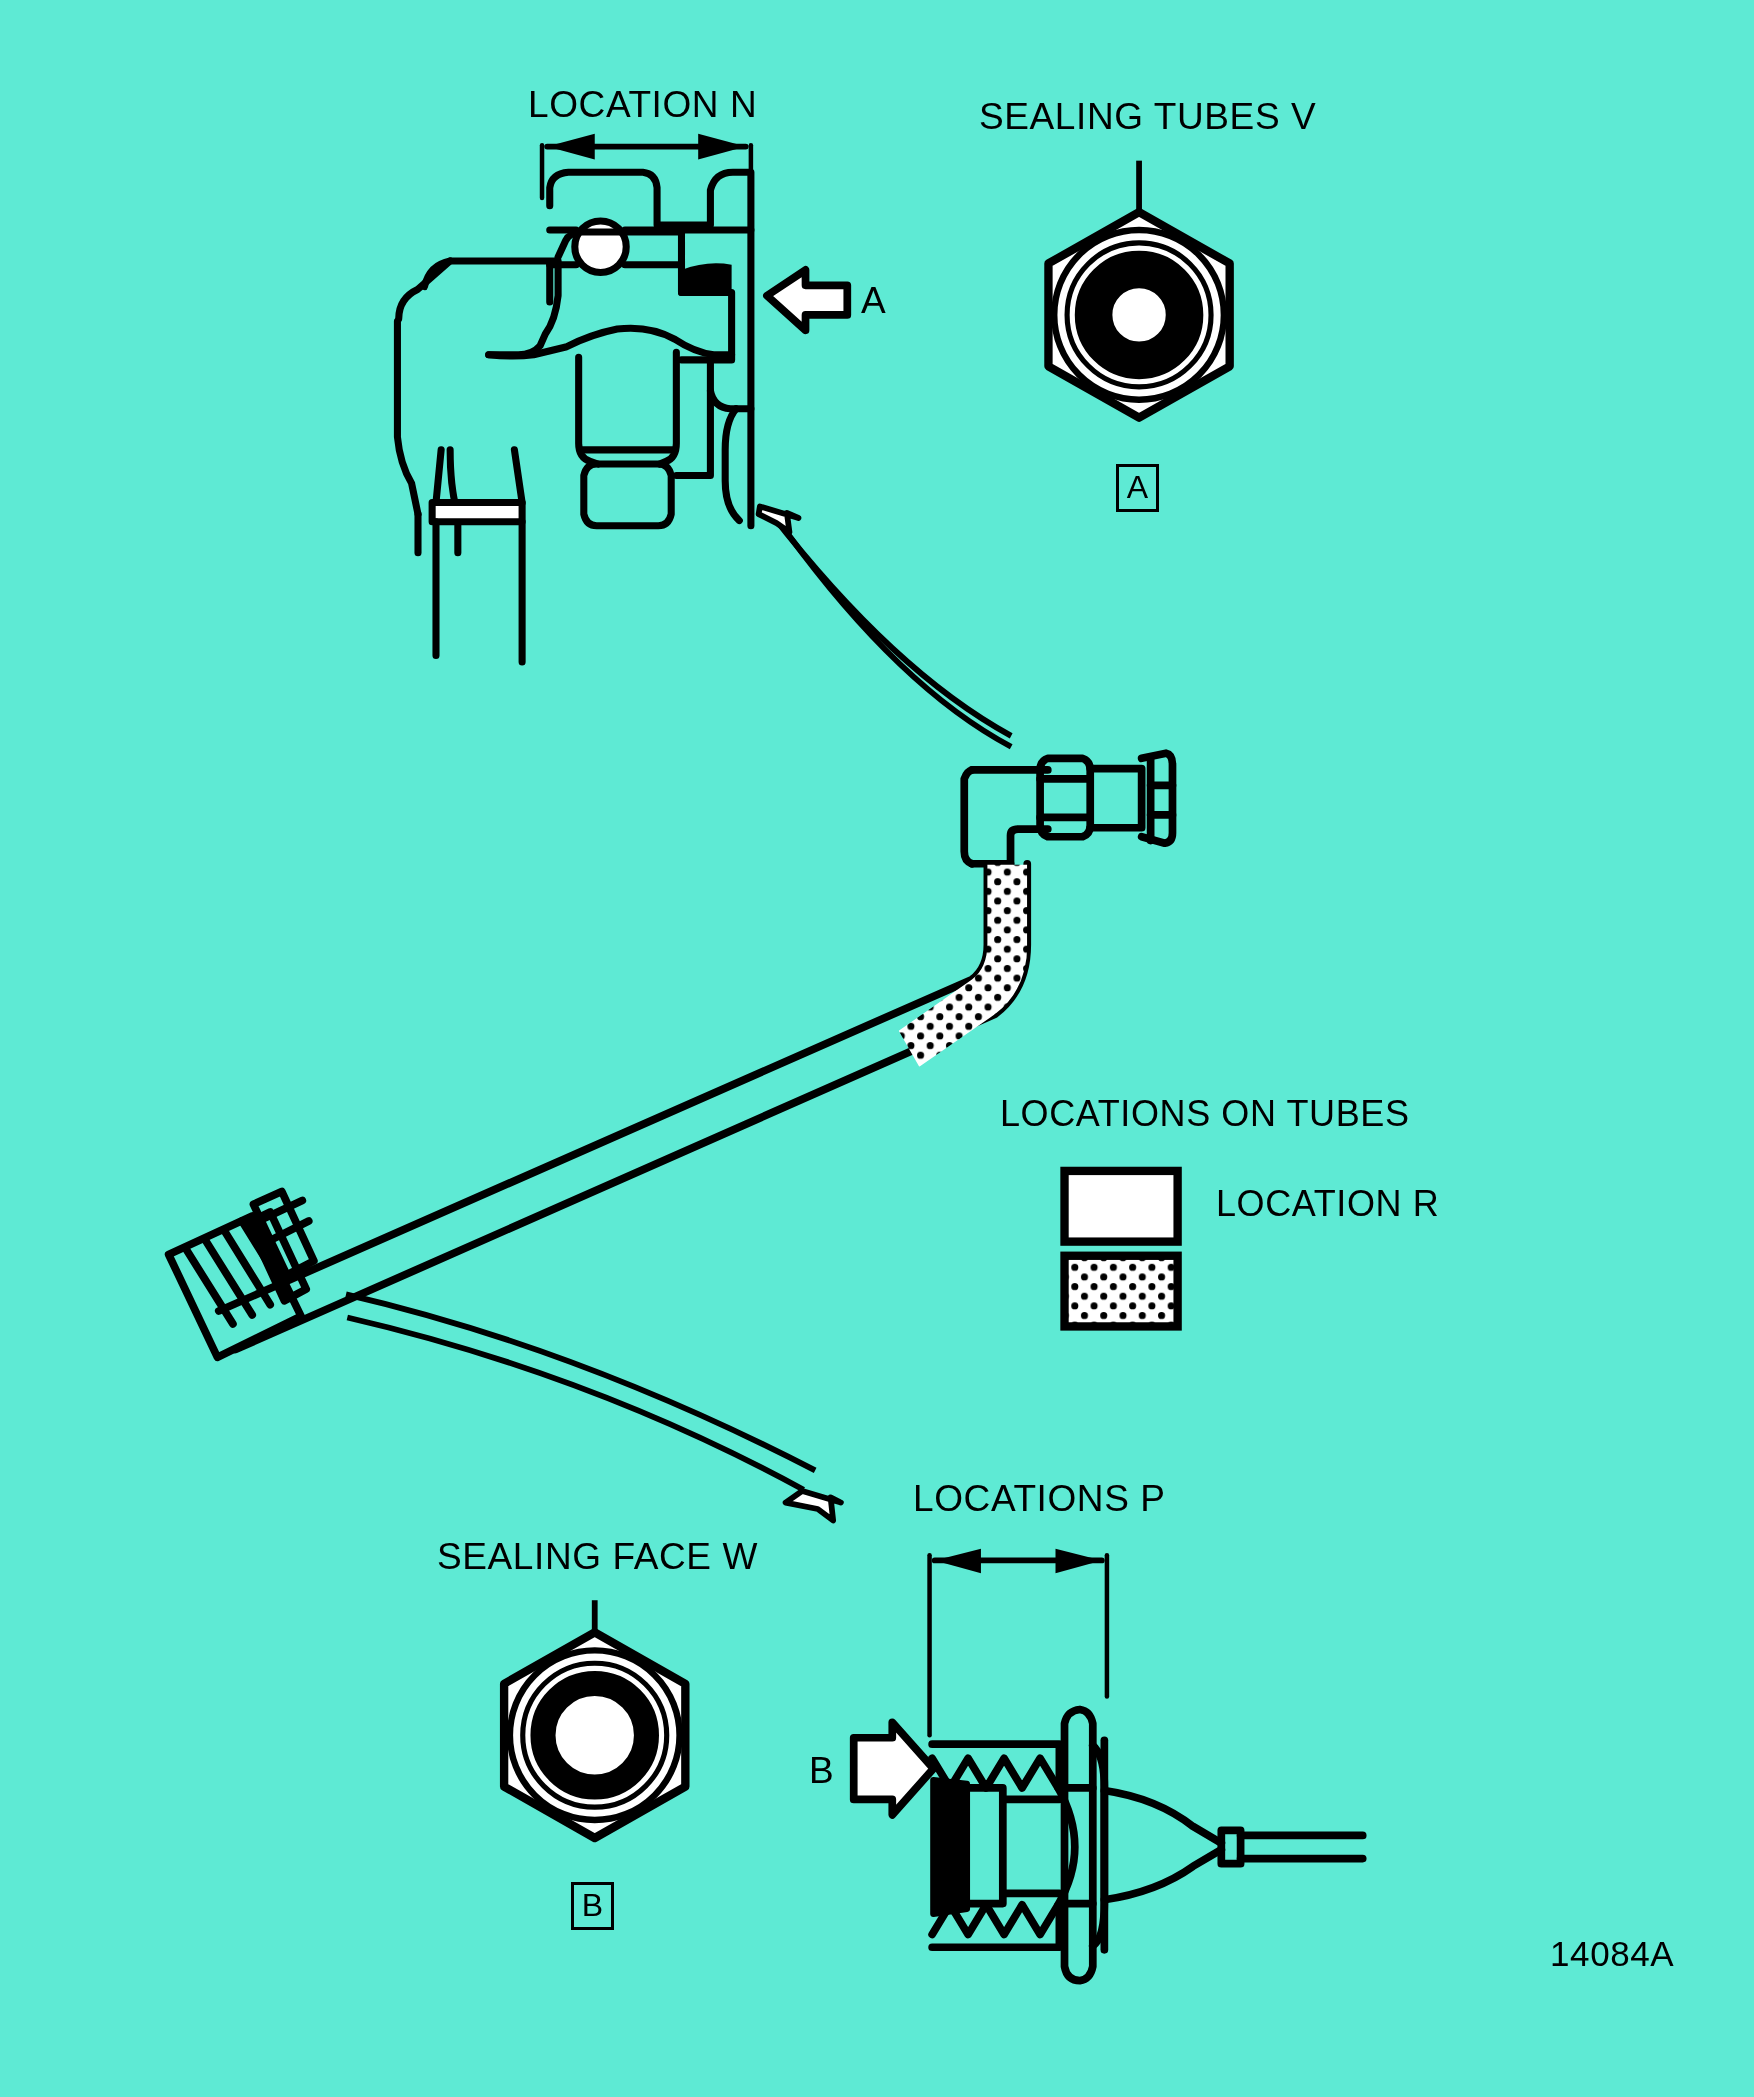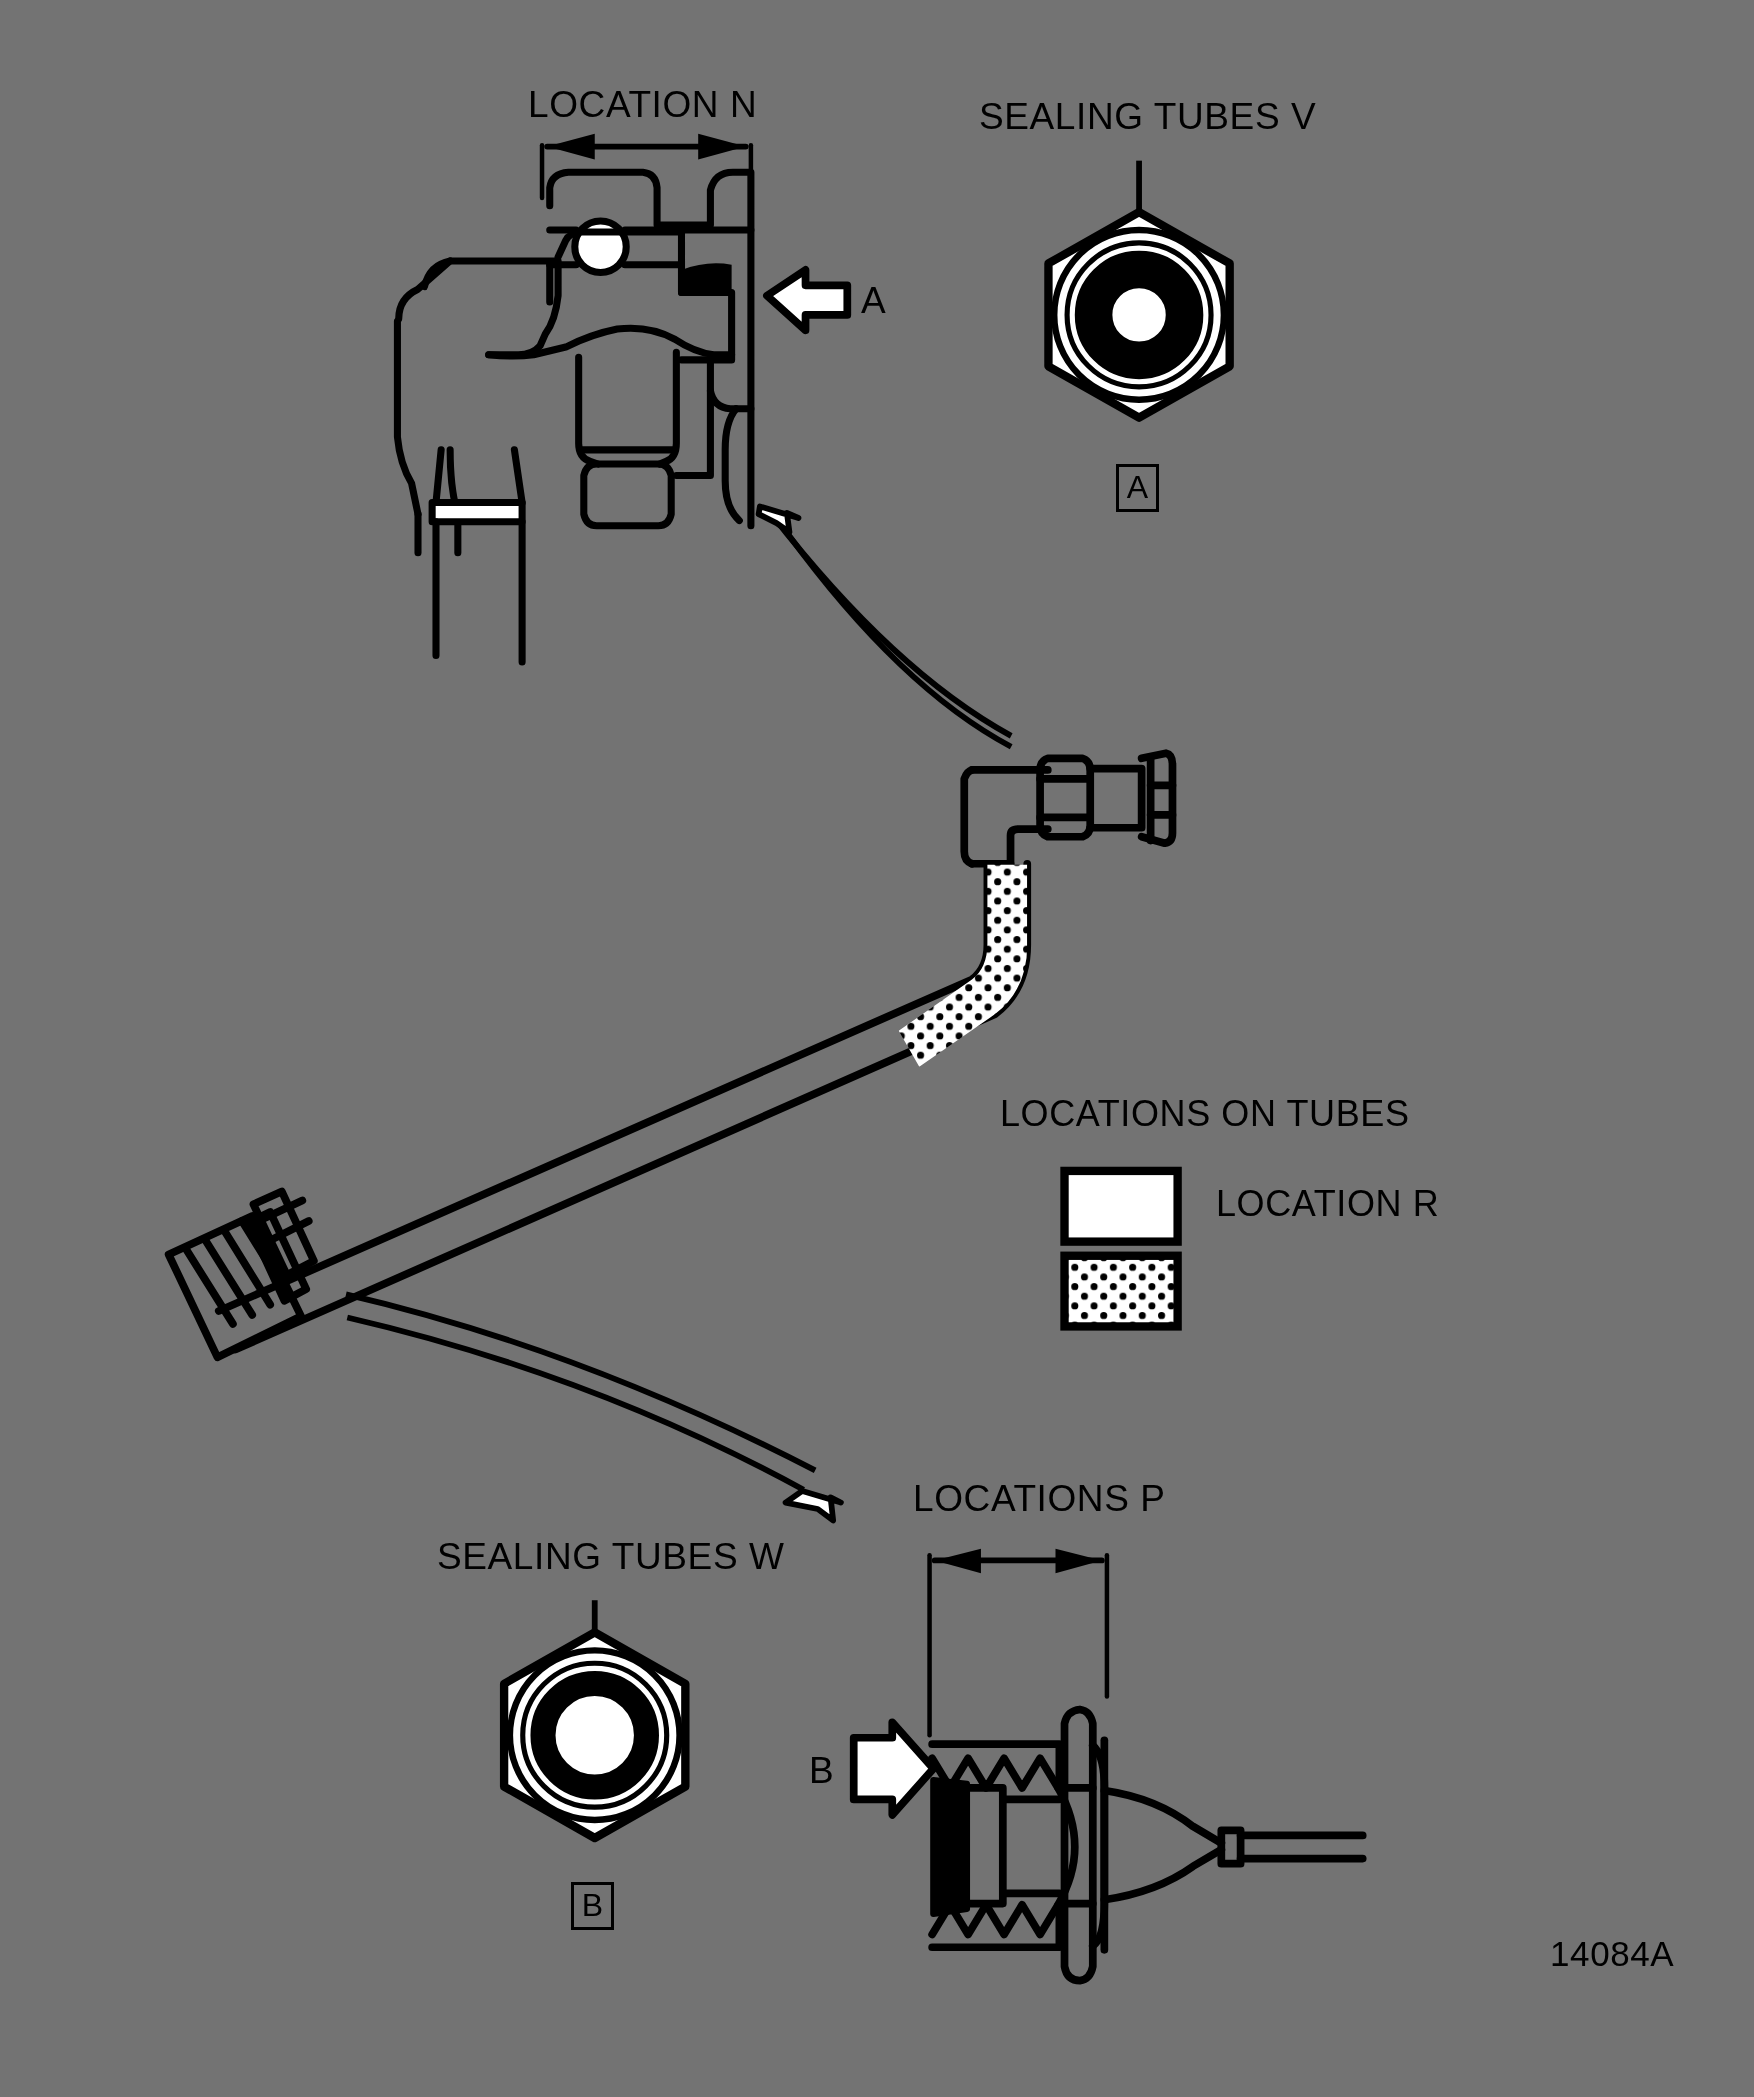--- a/index.html
+++ b/index.html
@@ -7,21 +7,21 @@
     padding: 0;
     background: #ffffff;
   }
   body {
     font-family: "Liberation Sans", sans-serif;
   }
   #page {
     position: relative;
     width: 1755px;
     height: 2097px;
-    background: #737373;
+    background: #5eead4;
     overflow: hidden;
   }
   #sheet {
     position: absolute;
     left: 0;
     top: 0;
     width: 1755px;
     height: 2097px;
   }
   .lbl {
@@ -241,21 +241,21 @@
 
   <div class="arrowlabel" style="left:861px; top:280px;">A</div>
 
   <div class="boxchar" style="left:1116px; top:464px;">A</div>
 
   <div class="lbl lbl-mid" style="left:1000px; top:1093px;">LOCATIONS ON TUBES</div>
 
   <div class="lbl lbl-mid" style="left:1197px; top:1183px;margin-left:19px;">LOCATION R</div>
 
 
-  <div class="lbl lbl-big" style="left:437px; top:1536px;">SEALING TUBES W</div>
+  <div class="lbl lbl-big" style="left:437px; top:1536px;">SEALING FACE W</div>
 
   <div class="arrowlabel" style="left:809px; top:1750px;">B</div>
 
   <div class="boxchar" style="left:571px; top:1882px;">B</div>
 
   <div class="lbl lbl-big" style="left:913px; top:1478px;">LOCATIONS P</div>
 
   <div class="lbl lbl-sm" style="left:1550px; top:1934px;">14084A</div>
 
 </div>

